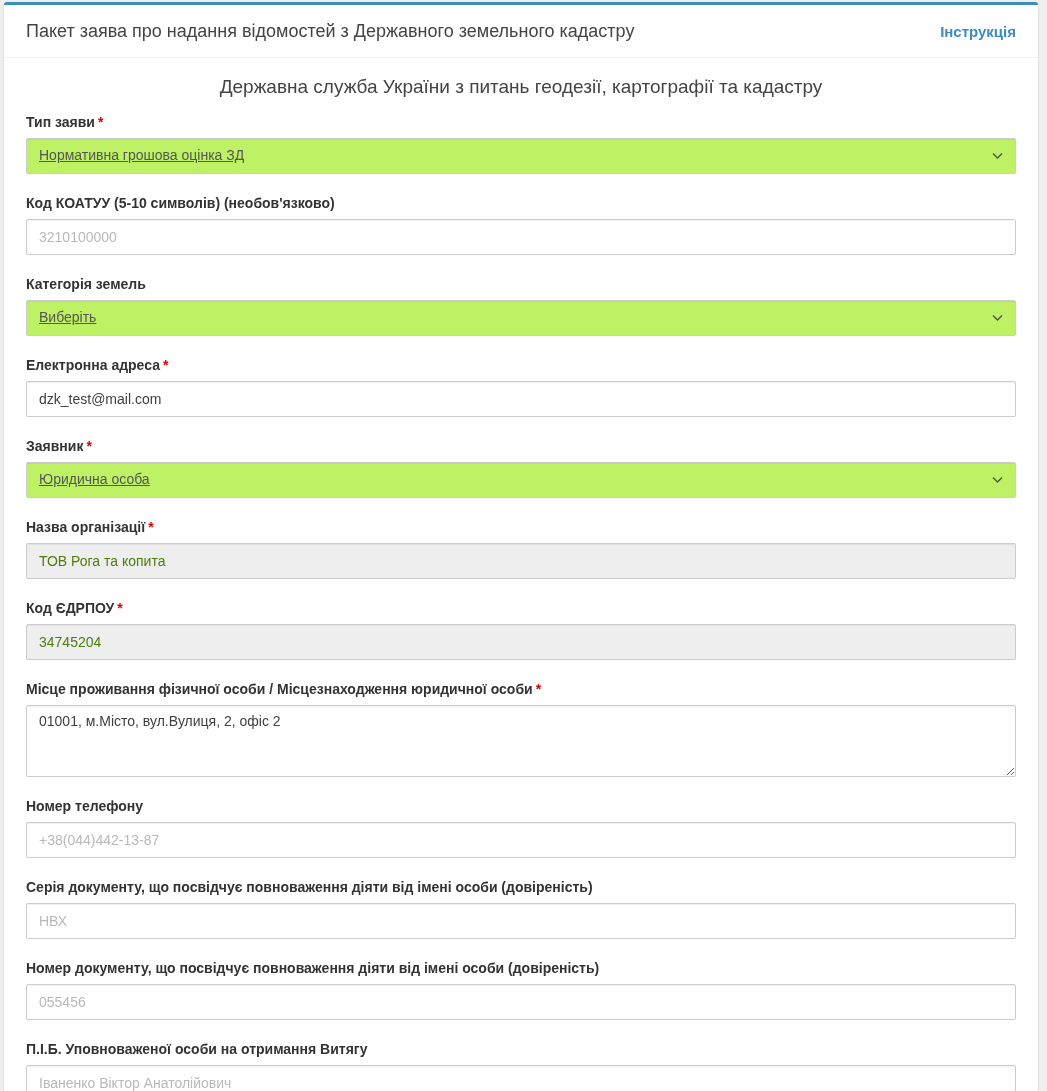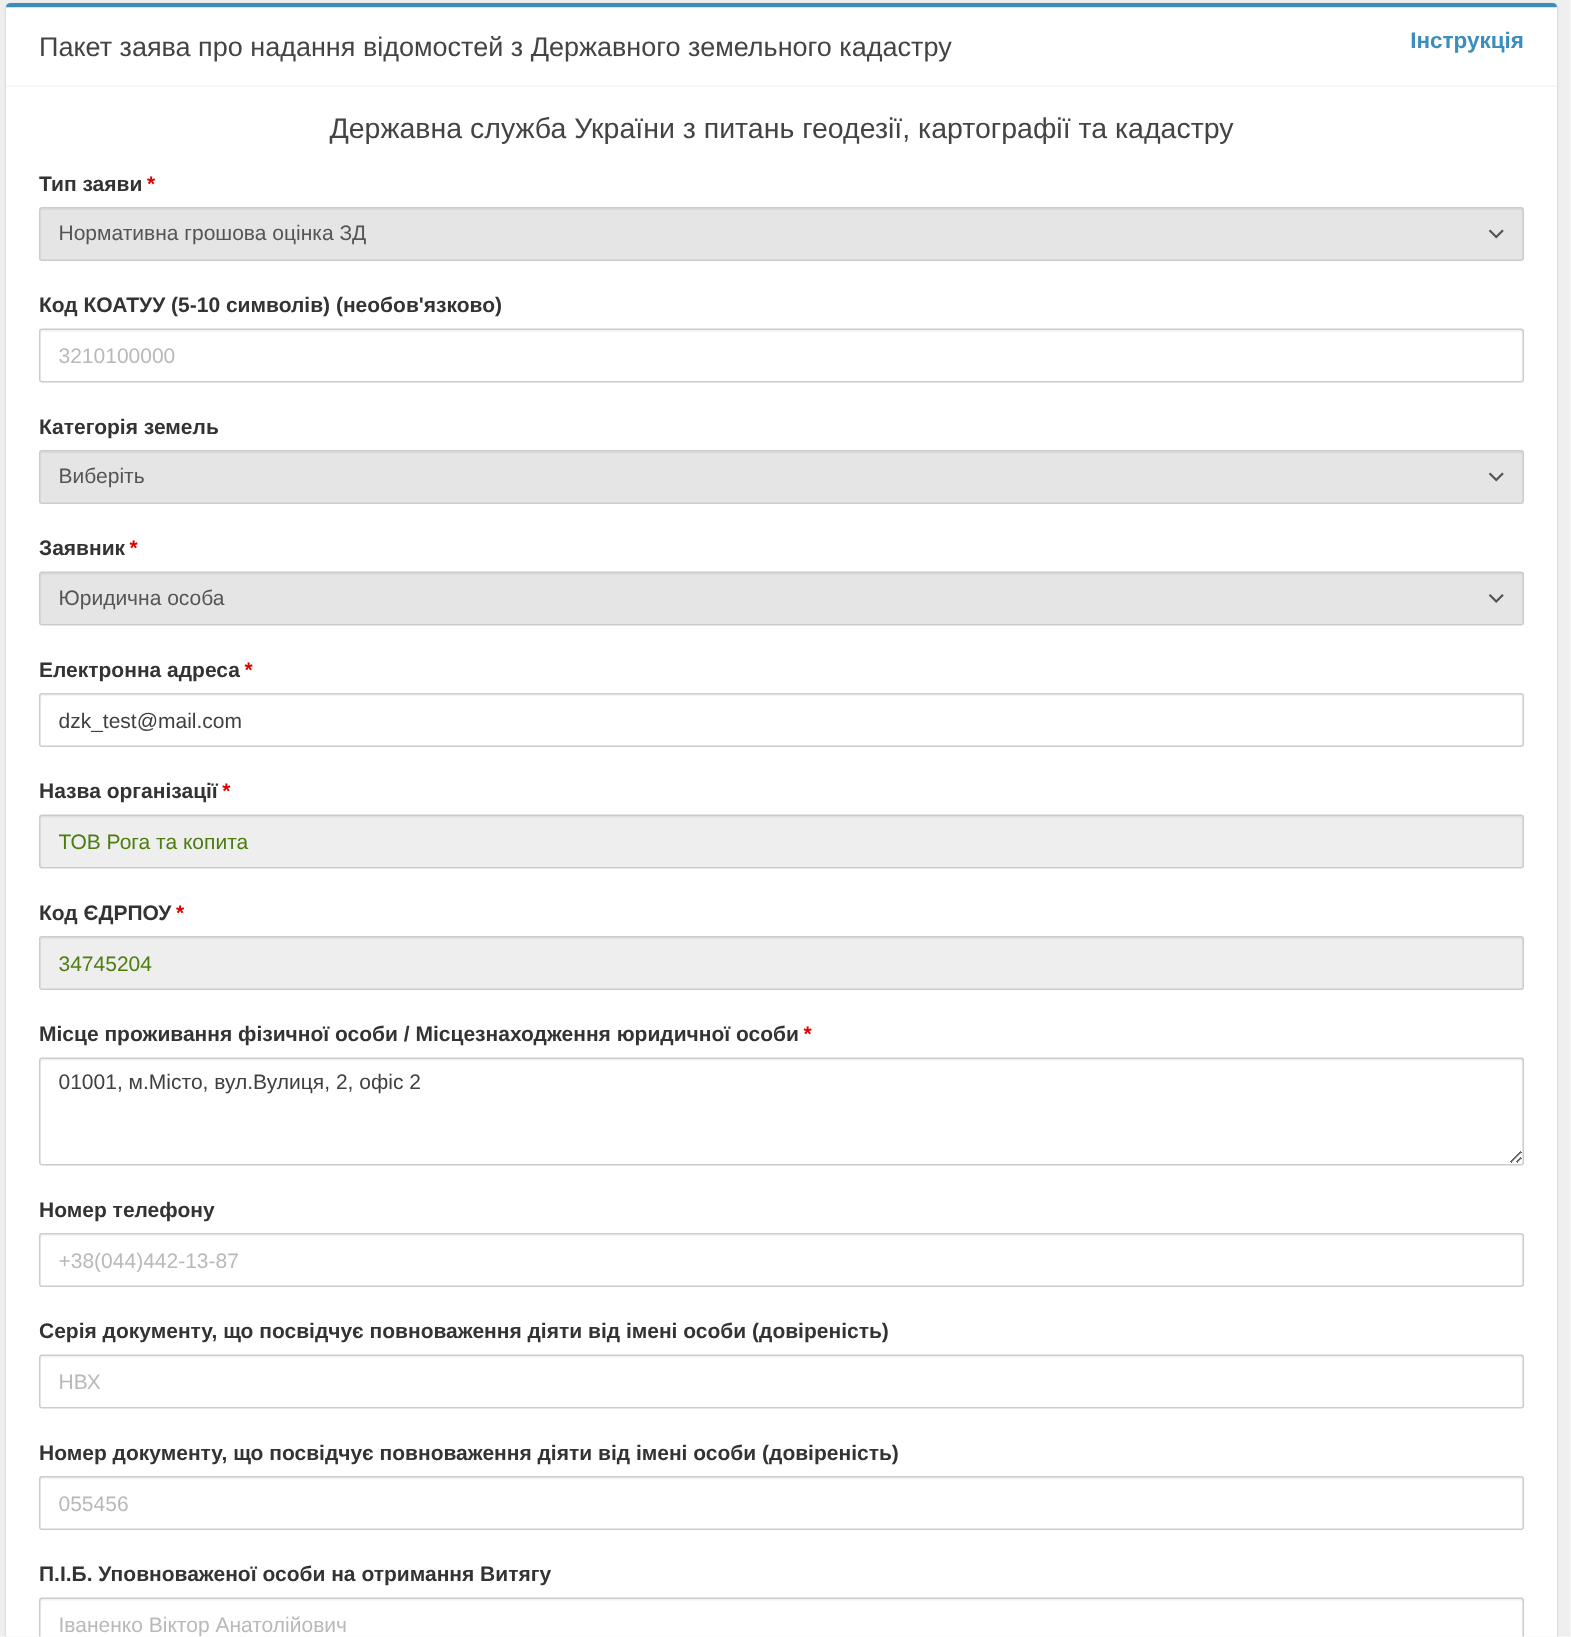--- a/index.html
+++ b/index.html
@@ -11,21 +11,21 @@
   }
   .page { padding: 2px 9px 0 4px; }
   .box {
     background: #fff;
     border-top: 3px solid #3c8dbc;
     border-radius: 3px 3px 0 0;
     box-shadow: 0 1px 2px rgba(0,0,0,0.18);
     min-height: 1110px;
   }
   .box-header {
-    display: flex; justify-content: space-between; align-items: flex-start;
+    display: flex; justify-content: space-between; align-items: center;
     padding: 14px 22px 13px 22px;
     border-bottom: 1px solid #f4f4f4;
   }
   .box-title {
     margin: 0; font-size: 18px; font-weight: 400; color: #444; line-height: 25px;
   }
   .instruction-link {
     color: #3c8dbc; font-size: 15px; font-weight: 700;
     text-decoration: none; white-space: nowrap;
   }
@@ -47,21 +47,21 @@
     background: #fff;
     border: 1px solid #ccc; border-radius: 2px;
     box-shadow: inset 0 1px 1px rgba(0,0,0,0.06);
     outline: none;
   }
   .form-control::placeholder { color: #b9b9b9; opacity: 1; }
   .form-control:disabled { background: #eee; color: #4d7c0f; cursor: not-allowed; }
   .select-wrap { position: relative; }
   select.form-control {
     appearance: none; -webkit-appearance: none; -moz-appearance: none;
-    padding-right: 48px; background: #e5e5e5; color: #555;
+    padding-right: 48px; background: #bef264; color: #555; text-decoration: underline;
   }
   .chevron {
     position: absolute; right: 13px; top: 50%;
     transform: translateY(-50%);
     pointer-events: none; display: flex; align-items: center;
   }
   textarea.form-control { height: 72px; resize: vertical; }
 </style>
 </head>
 <body>
@@ -104,36 +104,36 @@
           </select>
           <span class="chevron">
             <svg width="11" height="7" viewBox="0 0 11 7">
                 <path d="M1 1l4.5 4.5L10 1" fill="none" stroke="#555" stroke-width="1.5"></path>
               </svg>
           </span>
         </div>
       </div>
 
       <div class="form-group">
+        <label><span>Електронна адреса</span><span class="req">*</span></label>
+        <input type="text" class="form-control" value="dzk_test@mail.com" style="">
+      </div>
+
+      <div class="form-group">
         <label><span>Заявник</span><span class="req">*</span></label>
         <div class="select-wrap">
           <select class="form-control">
             <option>Юридична особа</option>
           </select>
           <span class="chevron">
             <svg width="11" height="7" viewBox="0 0 11 7">
                 <path d="M1 1l4.5 4.5L10 1" fill="none" stroke="#555" stroke-width="1.5"></path>
               </svg>
           </span>
         </div>
-      </div>
-
-      <div class="form-group">
-        <label><span>Електронна адреса</span><span class="req">*</span></label>
-        <input type="text" class="form-control" value="dzk_test@mail.com" style="">
       </div>
 
       <div class="form-group">
         <label><span>Назва організації</span><span class="req">*</span></label>
         <input type="text" class="form-control" disabled="" value="ТОВ Рога та копита" style="">
       </div>
 
       <div class="form-group">
         <label><span>Код ЄДРПОУ</span><span class="req">*</span></label>
         <input type="text" class="form-control" disabled="" value="34745204" style="">

